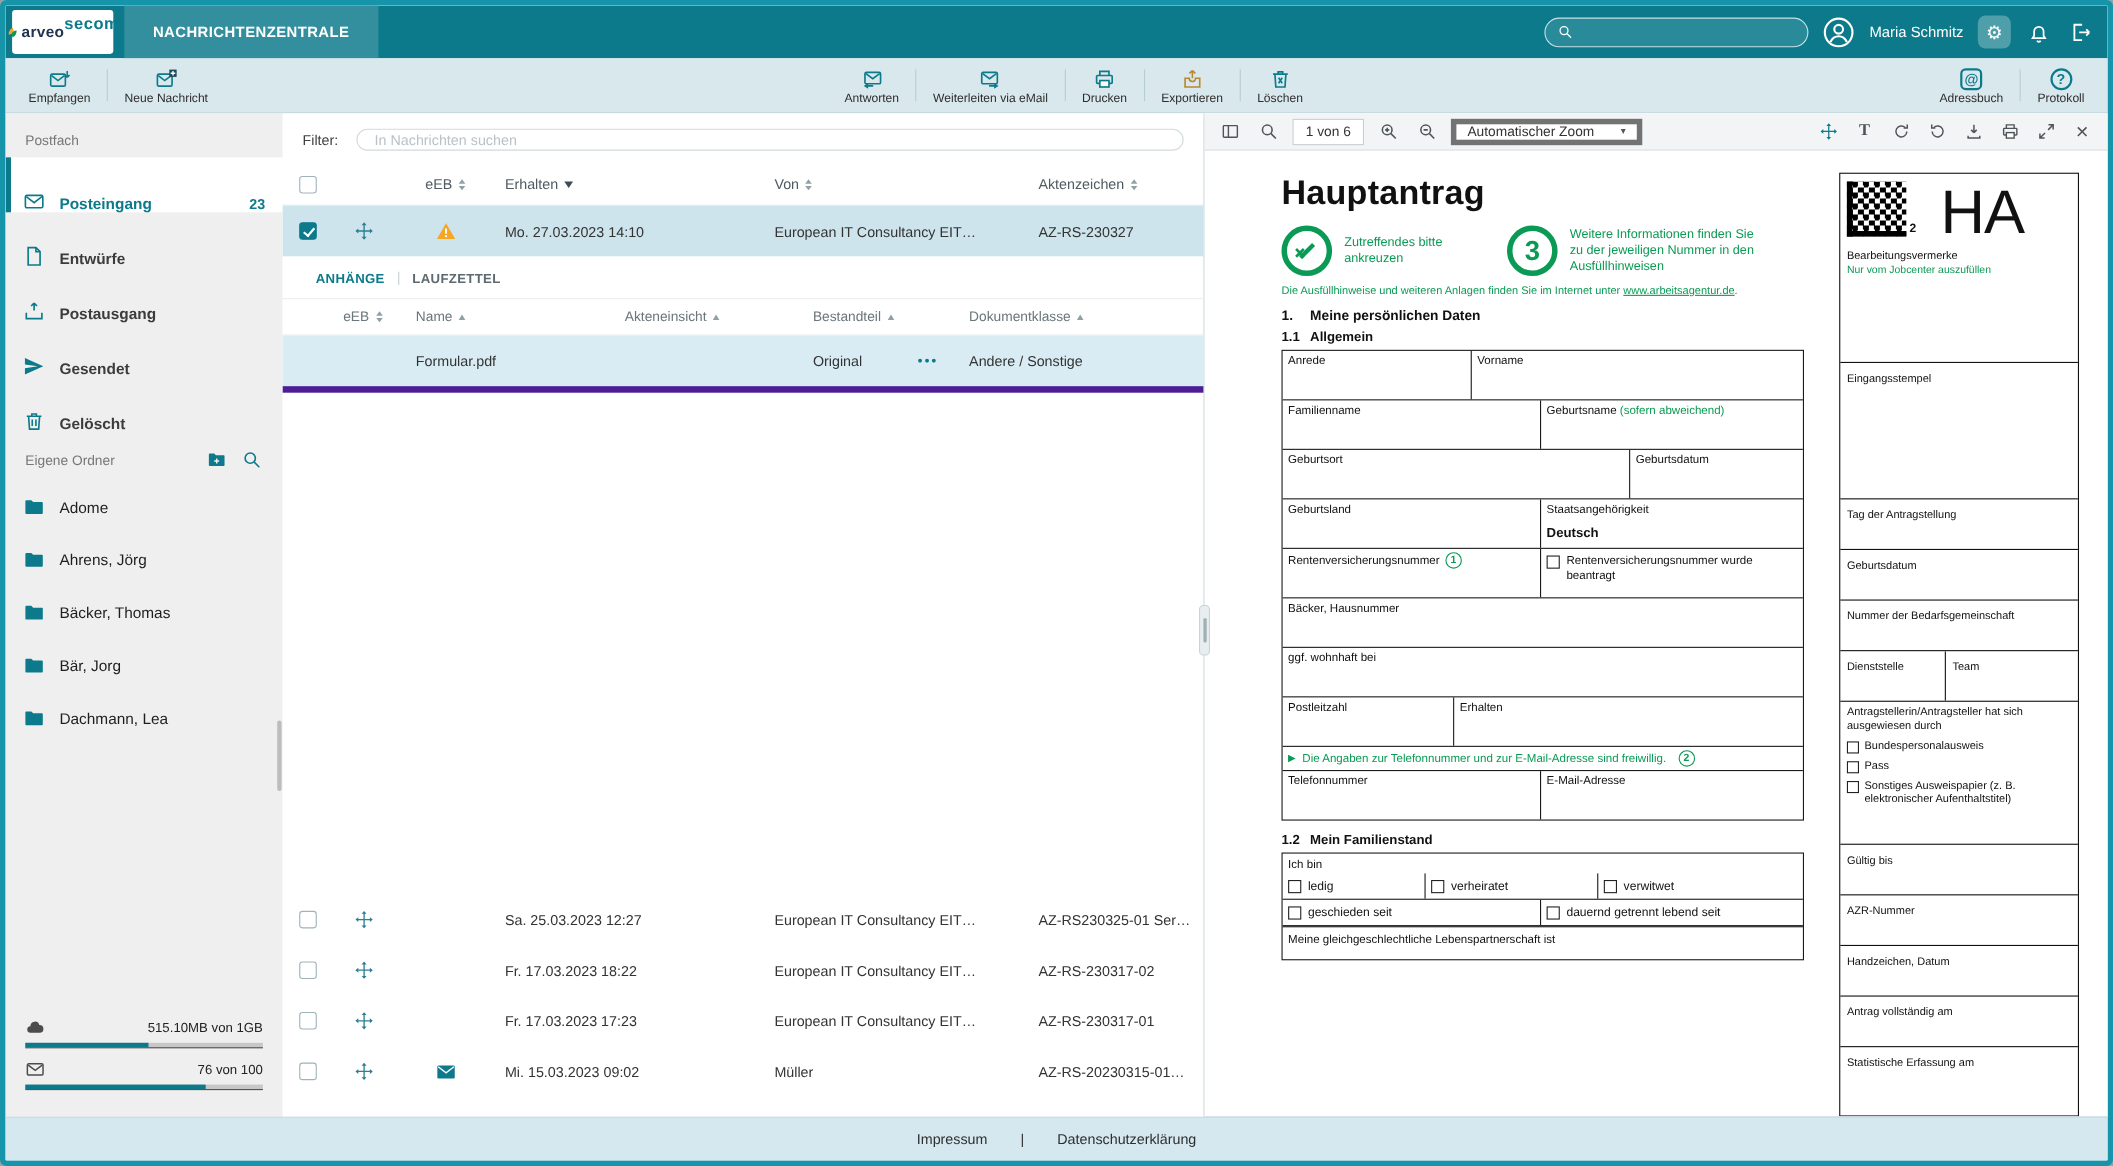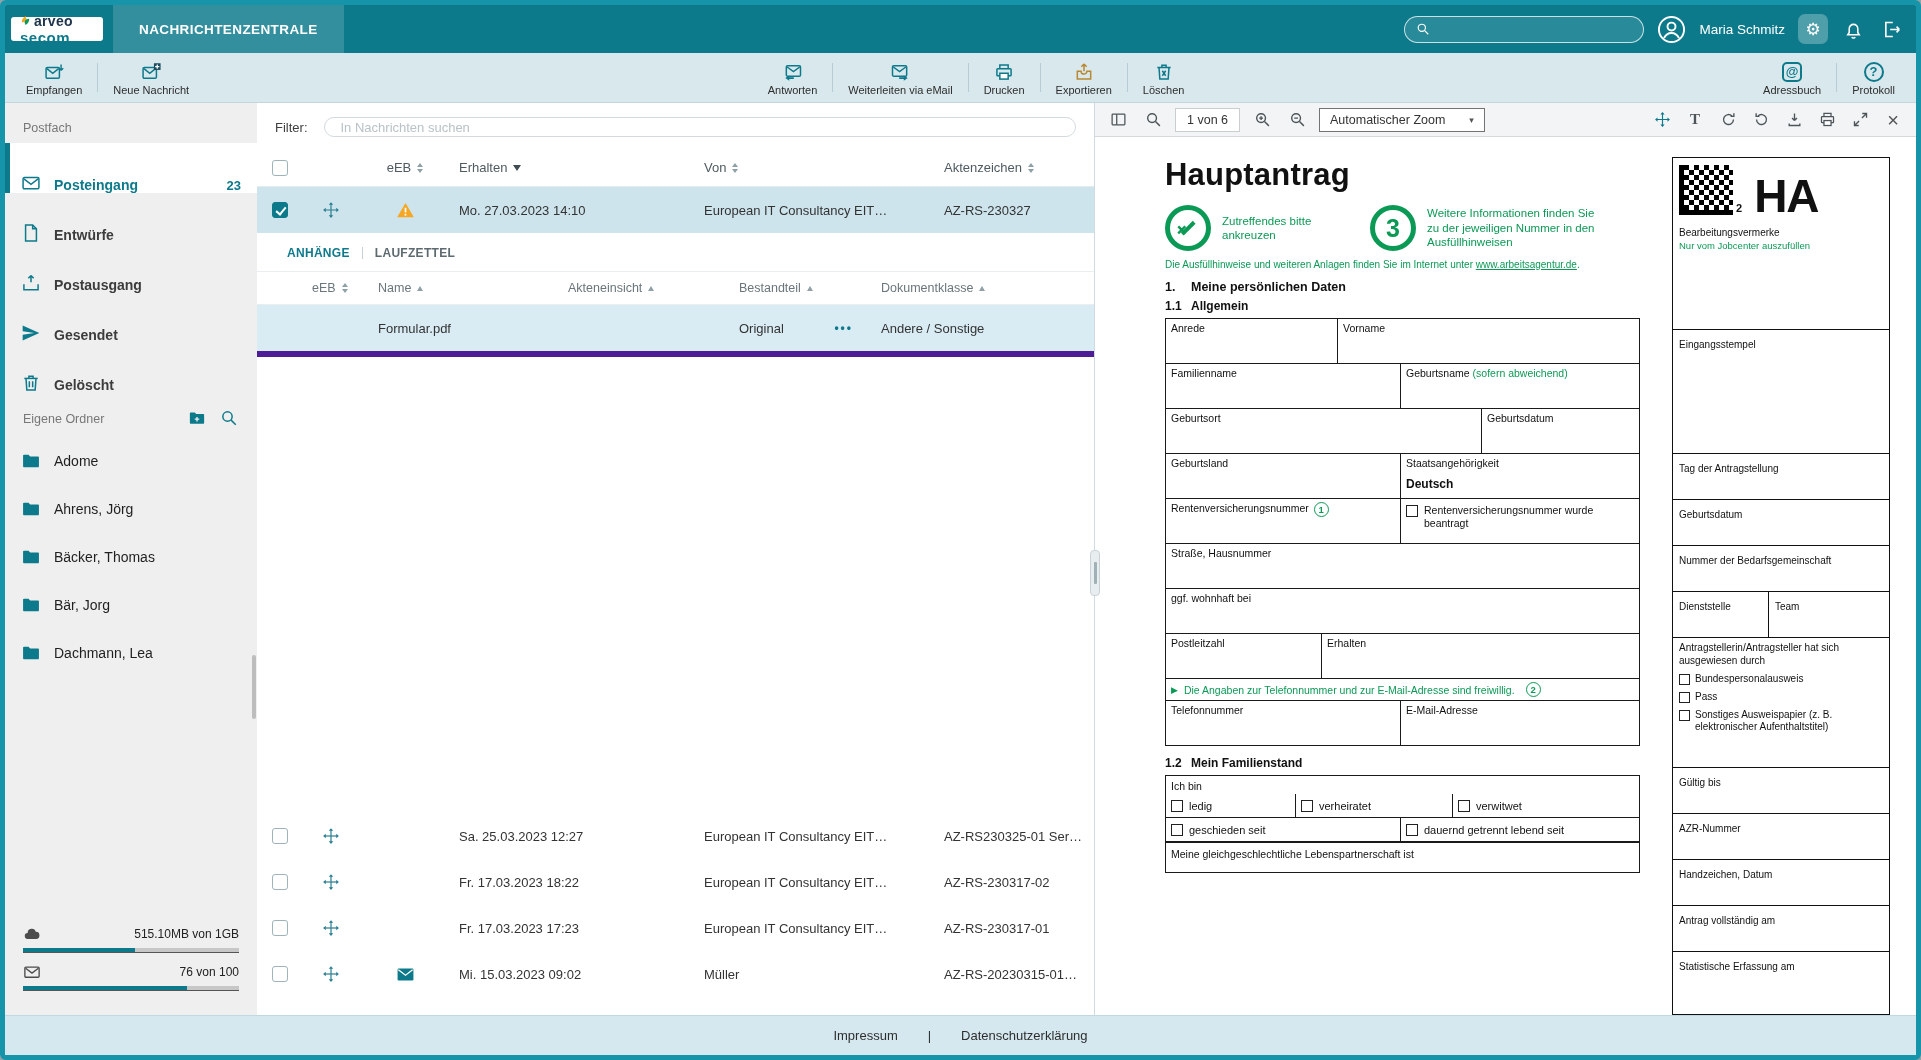--- a/index.html
+++ b/index.html
@@ -2,21 +2,21 @@
 <html><head>
 <meta charset="utf-8">
 <style>
 *{margin:0;padding:0;box-sizing:border-box}
 html,body{overflow:hidden}
 body{width:1921px;height:1060px;font-family:"Liberation Sans","DejaVu Sans",sans-serif;background:#8fa3a9}
 .window{width:1921px;height:1060px;background:#fff;border:5px solid #1695aa;border-radius:6px;display:flex;flex-direction:column;overflow:hidden}
 
 
 .topbar{flex:0 0 48px;background:#0c7a8b;display:flex;align-items:center}
-.logo-box{width:92px;height:24px;background:#fff;border-radius:3px;margin:0 10px 0 6px;padding:3px 9px;display:flex;flex-direction:column;justify-content:center;line-height:1}
+.logo-box{width:92px;height:40px;background:#fff;border-radius:3px;margin:0 10px 0 6px;padding:3px 9px;display:flex;flex-direction:row;justify-content:center;line-height:1}
 .logo-top{display:flex;align-items:center;gap:3px;font-size:14px;font-weight:bold;color:#20344d;letter-spacing:.3px}
 .logo-leaf{width:11px;height:11px;flex:0 0 auto}
 .logo-bottom{font-size:15px;font-weight:bold;color:#0c7a8b;letter-spacing:.5px;margin-top:2px}
 .nav-tab{height:48px;display:flex;align-items:center;padding:0 26px;background:#338f9e;color:#fff;font-size:13.5px;font-weight:bold;letter-spacing:.4px;cursor:pointer}
 .topbar-right{margin-left:auto;display:flex;align-items:center;gap:13px;padding-right:12px}
 .topbar-search{width:240px;height:27px;border:1px solid rgba(255,255,255,.75);border-radius:14px;background:rgba(255,255,255,.12);display:flex;align-items:center;gap:8px;padding:0 11px;color:#fff}
 .topbar-search svg{width:14px;height:14px;flex:0 0 auto}
 .topbar-search input{flex:1;background:transparent;border:none;outline:none;color:#fff;font-size:13px;min-width:0}
 .avatar{width:29px;height:29px;color:#fff}
 .avatar svg{width:29px;height:29px}
@@ -101,21 +101,21 @@
 .grip{position:absolute;right:-6px;top:447px;width:10px;height:46px;background:#e8edef;border:1px solid #c9d3d7;border-radius:4px;display:flex;align-items:center;justify-content:center;z-index:5;cursor:col-resize}
 .grip i{width:3px;height:22px;background:#9fb0b6;border-radius:1px}
 
 
 .viewer{flex:1;display:flex;flex-direction:column;min-width:0;background:#fff}
 .vtb{flex:0 0 34px;background:#f2f4f5;border-bottom:1px solid #d5d9db;display:flex;align-items:center;gap:9px;padding:0 10px}
 .vbtn{background:none;border:none;width:26px;height:26px;display:flex;align-items:center;justify-content:center;color:#4d555a;cursor:pointer;padding:0}
 .vbtn svg{width:17px;height:17px}
 .vbtn.teal{color:#0c7a8b}
 .pagebox{border:1px solid #c9ced1;background:#fff;height:24px;display:flex;align-items:center;padding:0 11px;font-size:12.5px;color:#333}
-.zoombox{border:1px solid #737373;background:#fff;height:24px;display:flex;align-items:center;gap:24px;padding:0 10px;font-size:12.5px;color:#333;cursor:pointer}
+.zoombox{border:5px solid #737373;background:#fff;height:24px;display:flex;align-items:center;gap:24px;padding:0 10px;font-size:12.5px;color:#333;cursor:pointer}
 .zoombox .chev{font-size:9px;color:#555}
 .vtb-right{margin-left:auto;display:flex;align-items:center;gap:7px}
 .tglyph{font-weight:bold;font-size:15px;font-family:"Liberation Serif",serif}
 .xglyph{font-size:20px;color:#555;line-height:1}
 .vcontent{flex:1;overflow:hidden;display:flex;gap:32px;padding:20px 0 0 70px;background:#fff}
 
 
 .pdf-main{width:475px;flex:0 0 475px;color:#111}
 .p-title{font-size:31px;font-weight:bold;letter-spacing:.2px}
 .p-sub{font-size:13.2px;line-height:1.3;margin-top:7px}
@@ -163,21 +163,21 @@
 .h172{flex:0 0 172px}.h124{flex:0 0 124px}.h46{flex:0 0 46px}.h130{flex:0 0 130px}
 .slabel{font-size:10px;line-height:1.25}
 .sgreen{color:#0b9a55;font-size:9.5px}
 .codewrap{display:flex;align-items:flex-end;margin:3px 0 12px}
 .bc{width:54px;height:50px;background:
   linear-gradient(#000,#000) left/5px 100% no-repeat,
   linear-gradient(#000,#000) bottom/100% 5px no-repeat,
   repeating-conic-gradient(#000 0 25%, transparent 0 50%) 0 0/10px 10px;
   background-color:#fff}
 .codesub{font-size:11px;font-weight:bold;margin:0 0 1px 3px}
-.codeHA{font-size:46px;font-weight:bold;line-height:.78;margin-left:12px;letter-spacing:-1px}
+.codeHA{font-size:56px;font-weight:normal;line-height:.78;margin-left:22px;letter-spacing:-1px}
 .two{display:flex;padding:0}
 .two .col{padding:4px 6px}
 .two .col:first-child{flex:0 0 96px;border-right:1px solid #111}
 .two .col:last-child{flex:1}
 .scb-row{display:flex;gap:5px;margin-top:6px;font-size:10px;line-height:1.2;align-items:flex-start}
 .scb{width:11px;height:11px;border:1px solid #222;background:#fff;flex:0 0 auto;margin-top:0.5px}
 
 
 .footer{flex:0 0 40px;background:#d5e8ef;border-top:1px solid #c2d8e0;display:flex;align-items:center;justify-content:center;gap:30px;font-size:13px;color:#2e2e2e}
 .flink{cursor:pointer}
@@ -779,21 +779,21 @@
               </div>
               <div class="fc flex1">
                 <div class="fcbrow">
                   <span class="fcb"></span>
                   <span class="fl">Rentenversicherungsnummer wurde beantragt</span>
                 </div>
               </div>
             </div>
             <div class="frow">
               <div class="fc flex1">
-                  <div class="fl">Straße, Hausnummer</div>
+                  <div class="fl">Bäcker, Hausnummer</div>
                 </div>
             </div>
             <div class="frow">
               <div class="fc flex1">
                   <div class="fl">ggf. wohnhaft bei</div>
                 </div>
             </div>
             <div class="frow">
               <div class="fc w156">
                   <div class="fl">Postleitzahl</div>

